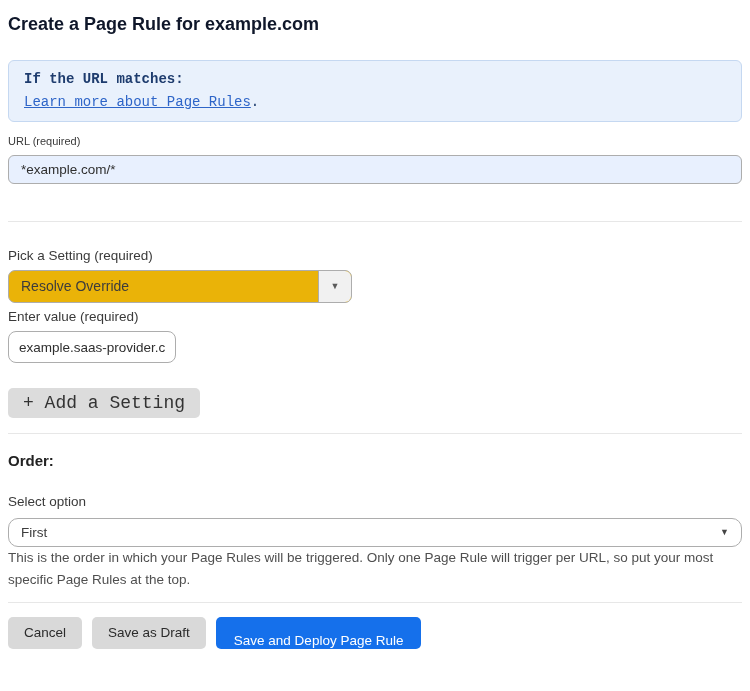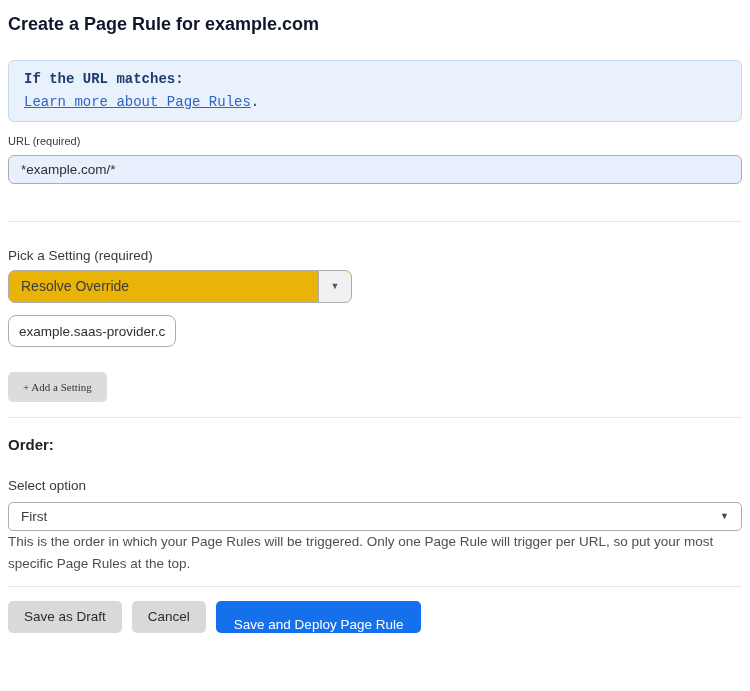--- a/index.html
+++ b/index.html
@@ -92,32 +92,32 @@
     padding:0 10px;
     font-size:13.5px;color:#2F2F2F;
     font-family:inherit;
   }
   .add-setting-btn{
     margin-top:25px;
     height:30px;
     padding:0 15px;
     background:#DCDCDC;
     border:none;border-radius:5px;
-    font-size:11px;color:#333;
-    font-family:Liberation Serif, serif;
+    font-size:18px;color:#333;
+    font-family:Liberation Mono, monospace;
     cursor:pointer;
   }
   .div-2{margin-top:15px;}
   .h-order{margin-top:19px;}
   .order-label{margin-top:25px;font-size:13.5px;line-height:16px;color:var(--text-label);}
   .order-select{
     margin-top:8px;
     width:100%;height:29px;
     border:1px solid var(--border-gray);
-    border-radius:5px;
+    border-radius:10px;
     background:#fff;
     display:flex;align-items:center;justify-content:space-between;
     padding:0 12px;
     font-size:13.5px;color:#3C3C3C;
     cursor:pointer;
   }
   .order-arrow{font-size:9px;color:#444;line-height:1;}
   .help-text{
     margin-top:0;
     font-size:13.5px;line-height:22px;
@@ -161,38 +161,39 @@
     <div class="col-left">
       <div class="col-label">Pick a Setting (required)</div>
       <div class="dropdown">
         <span class="dropdown-text">Resolve Override</span>
         <span class="dropdown-arrow-box">
           <span class="arrow-glyph">▼</span>
         </span>
       </div>
     </div>
     <div class="col-right">
+      <div class="col-label">Enter value (required)</div>
       <input class="value-input" type="text" value="example.saas-provider.com" style="">
     </div>
   </div>
 
   <button class="add-setting-btn">+ Add a Setting</button>
 
   <div class="divider div-2"></div>
 
   <h2 class="section-heading h-order">Order:</h2>
 
   <div class="order-label">Select option</div>
 
   <div class="order-select">
     <span>First</span>
     <span class="order-arrow">▼</span>
   </div>
 
   <p class="help-text">This is the order in which your Page Rules will be triggered. Only one Page Rule will trigger per URL, so put your most specific Page Rules at the top.</p>
 
   <div class="footer">
+    <button class="btn btn-gray">Cancel</button>
     <button class="btn btn-gray">Save as Draft</button>
-    <button class="btn btn-gray">Cancel</button>
     <button class="btn btn-blue">Save and Deploy Page Rule</button>
   </div>
 
 </div>
 
 </body></html>

